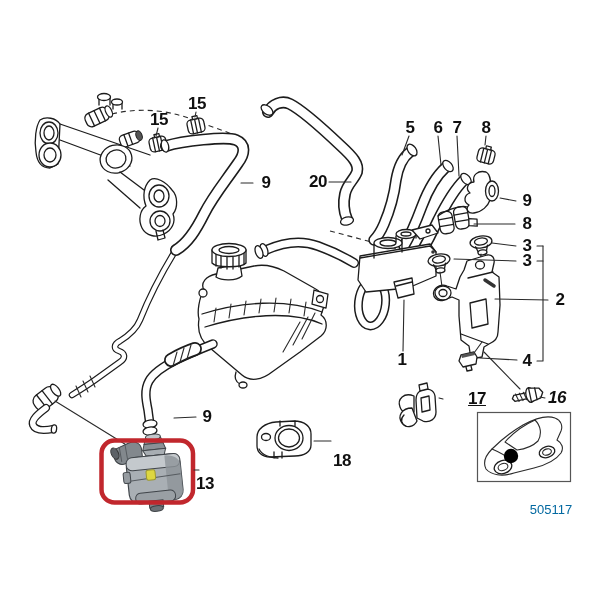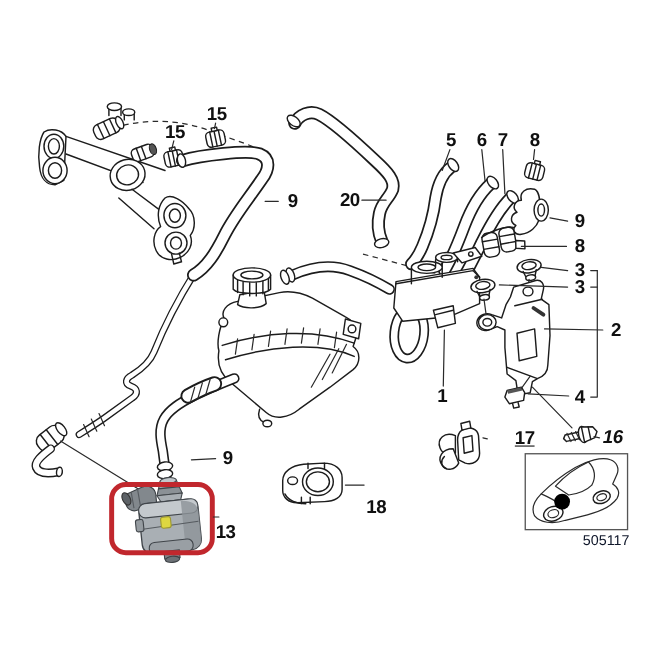--- a/index.html
+++ b/index.html
@@ -8,22 +8,22 @@
   svg{position:absolute;left:0;top:0}
   .ln{fill:none;stroke:#1c1c1c;stroke-width:1.3;stroke-linejoin:round;stroke-linecap:round}
   .lnf{fill:#ffffff;stroke:#1c1c1c;stroke-width:1.3;stroke-linejoin:round}
   .thin{fill:none;stroke:#2a2a2a;stroke-width:1.1;stroke-linecap:round}
   .dash{fill:none;stroke:#2a2a2a;stroke-width:1.1;stroke-dasharray:5 4}
   .tube-o{fill:none;stroke:#1c1c1c;stroke-linecap:round}
   .tube-i{fill:none;stroke:#ffffff;stroke-linecap:round}
   .callout{position:absolute;transform:translate(-50%,-50%);
            font:700 17px "Liberation Sans",sans-serif;color:#101010;
            letter-spacing:-0.5px;white-space:nowrap}
-  .diagram-code{position:absolute;left:551px;top:491px;transform:translate(-50%,-50%);
-           font:400 13px "Liberation Sans",sans-serif;color:#0f172a}
+  .diagram-code{position:absolute;left:551px;top:509px;transform:translate(-50%,-50%);
+           font:400 13px "Liberation Sans",sans-serif;color:#0369a1}
 </style>
 </head>
 <body>
 
 <div class="stage">
 
 <svg width="600" height="600" viewBox="0 0 600 600">
 
   <defs>
     <path id="p-pipe" d="M177,248 C162,272 148,300 140,320 C136,330 128,336 120,341

